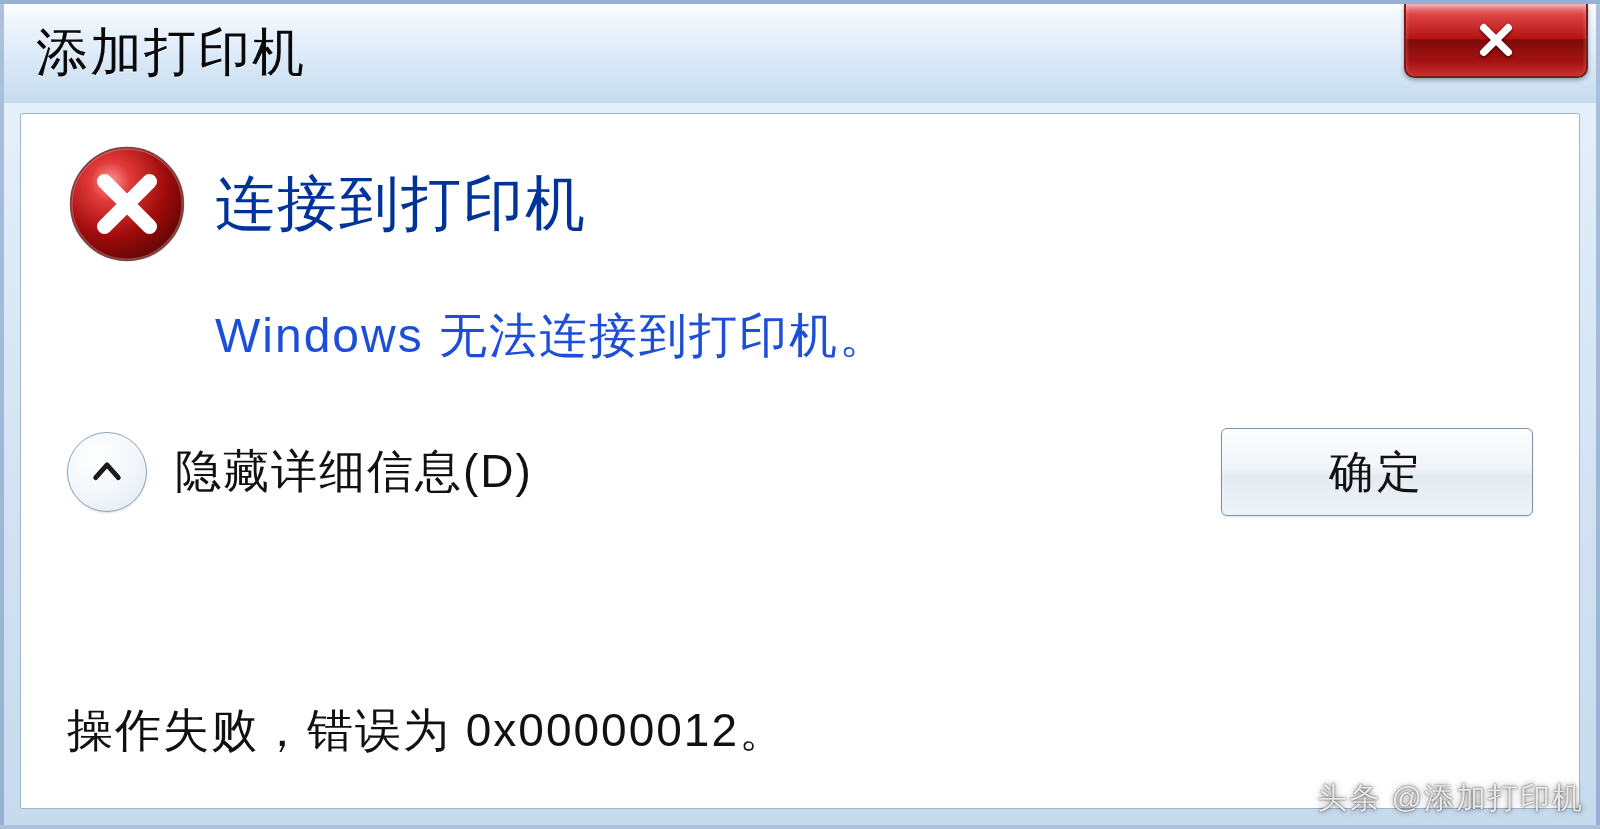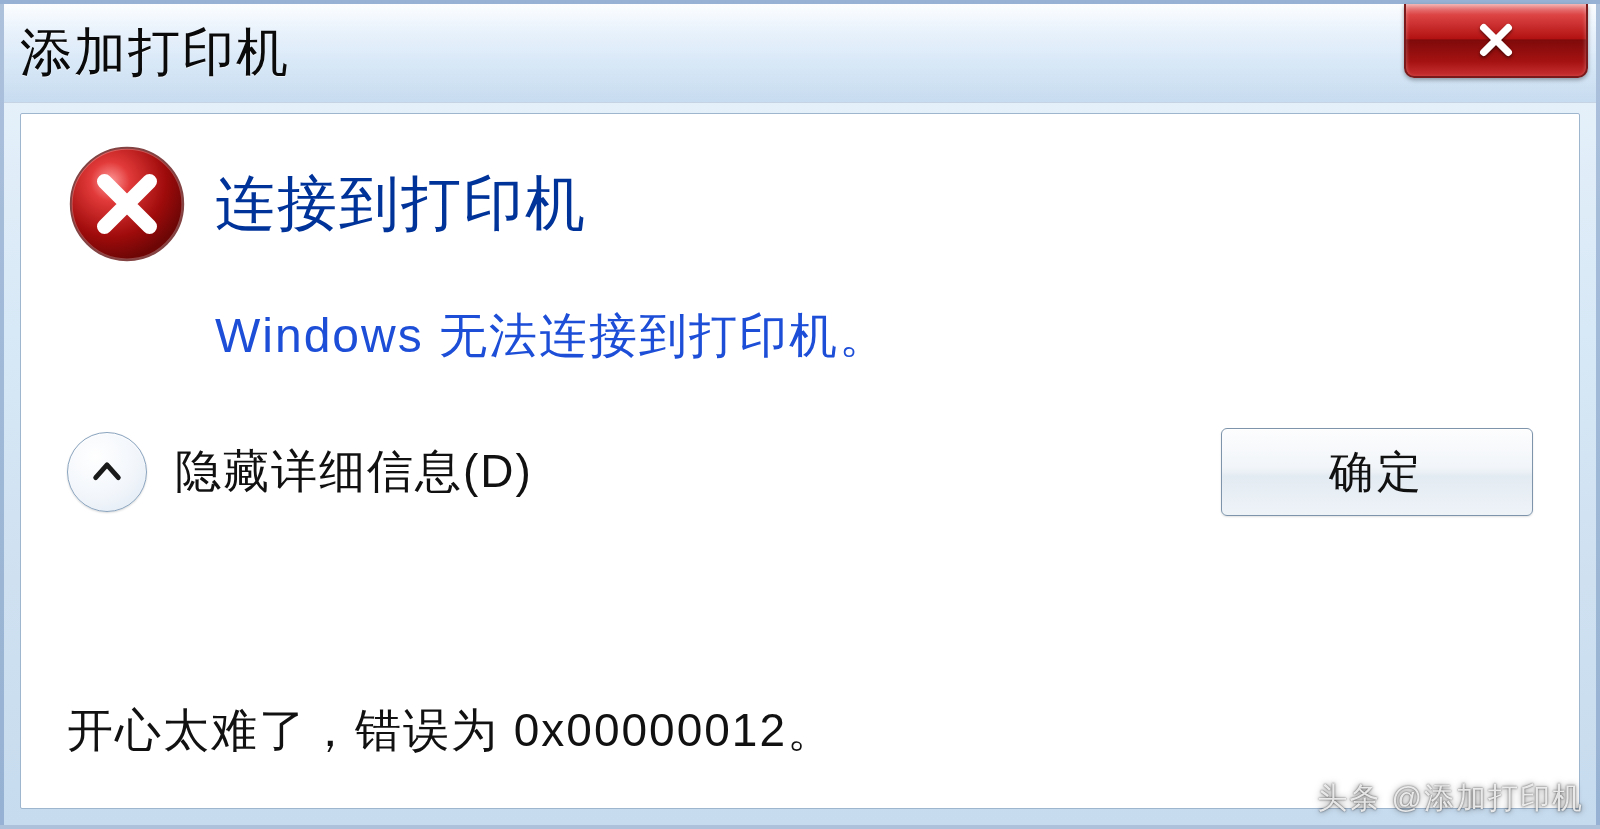--- a/index.html
+++ b/index.html
@@ -23,21 +23,21 @@
     flex-direction: column;
     position: relative;
   }
 
   
   .titlebar {
     position: relative;
     height: 98px;
     display: flex;
     align-items: center;
-    padding-left: 16px;
+    padding-left: 32px;
     color: #0a0a0a;
     font-size: 52px;
     background:
       linear-gradient(180deg,
         rgba(255,255,255,0.85) 0%,
         rgba(230,240,252,0.60) 30%,
         rgba(190,215,240,0.45) 70%,
         rgba(170,200,230,0.50) 100%);
     border-bottom: 1px solid rgba(120,150,190,0.4);
   }
@@ -228,18 +228,18 @@
           </svg>
         </div>
         <span class="details-label">隐藏详细信息(D)</span>
       </div>
 
       <div class="ok-btn">
         <span>确定</span>
       </div>
     </div>
 
-    <div class="detail-text">开心太难了，错误为 0x00000012。</div>
+    <div class="detail-text">操作失败，错误为 0x00000012。</div>
 
   </div>
 
   <div class="watermark">头条 @添加打印机</div>
 </div>
 
 </body></html>

